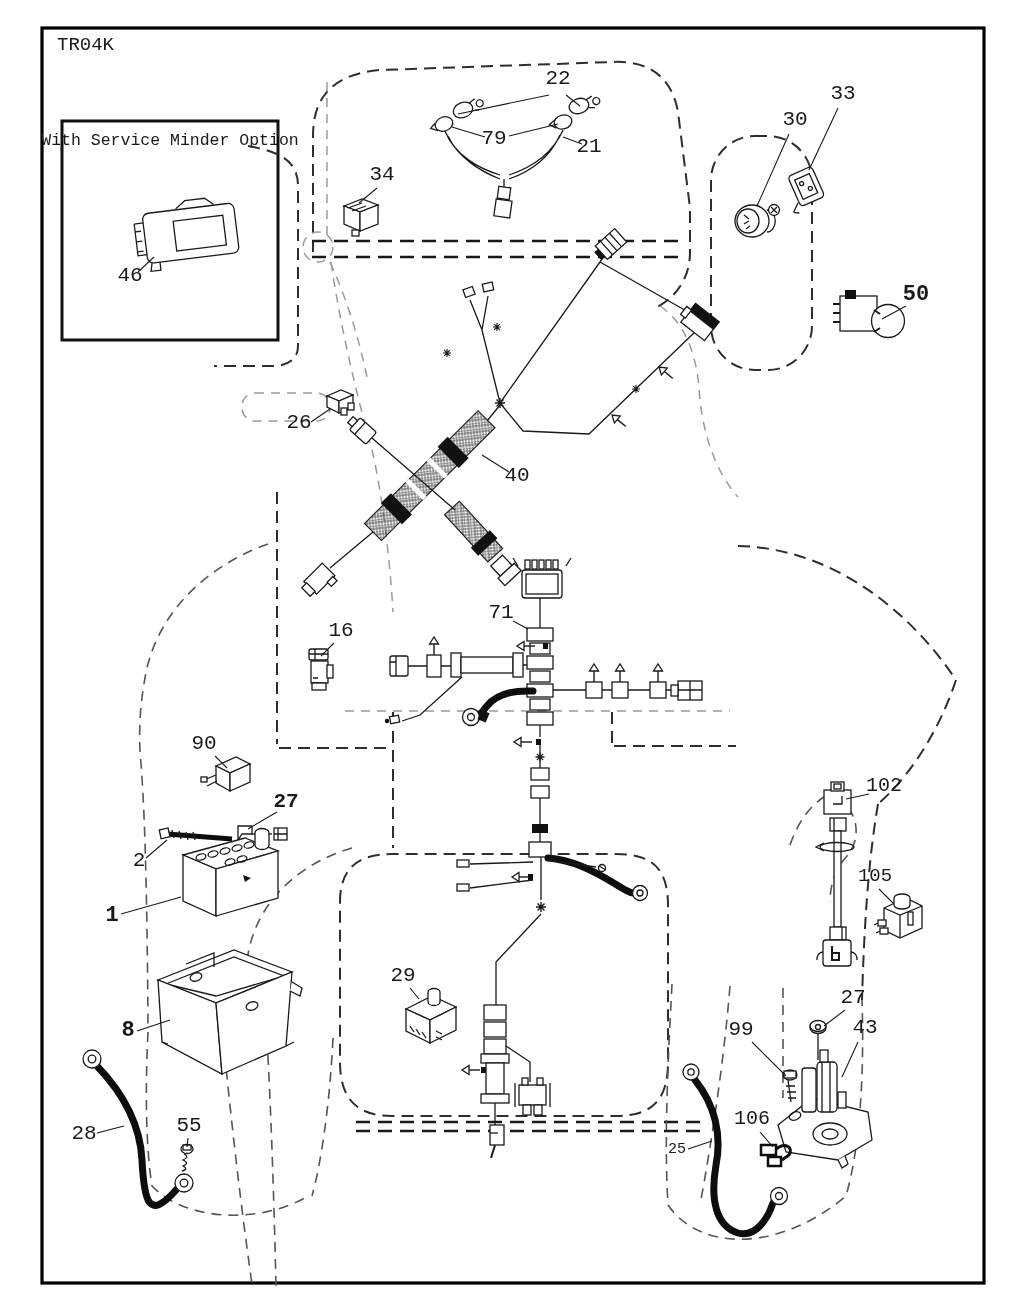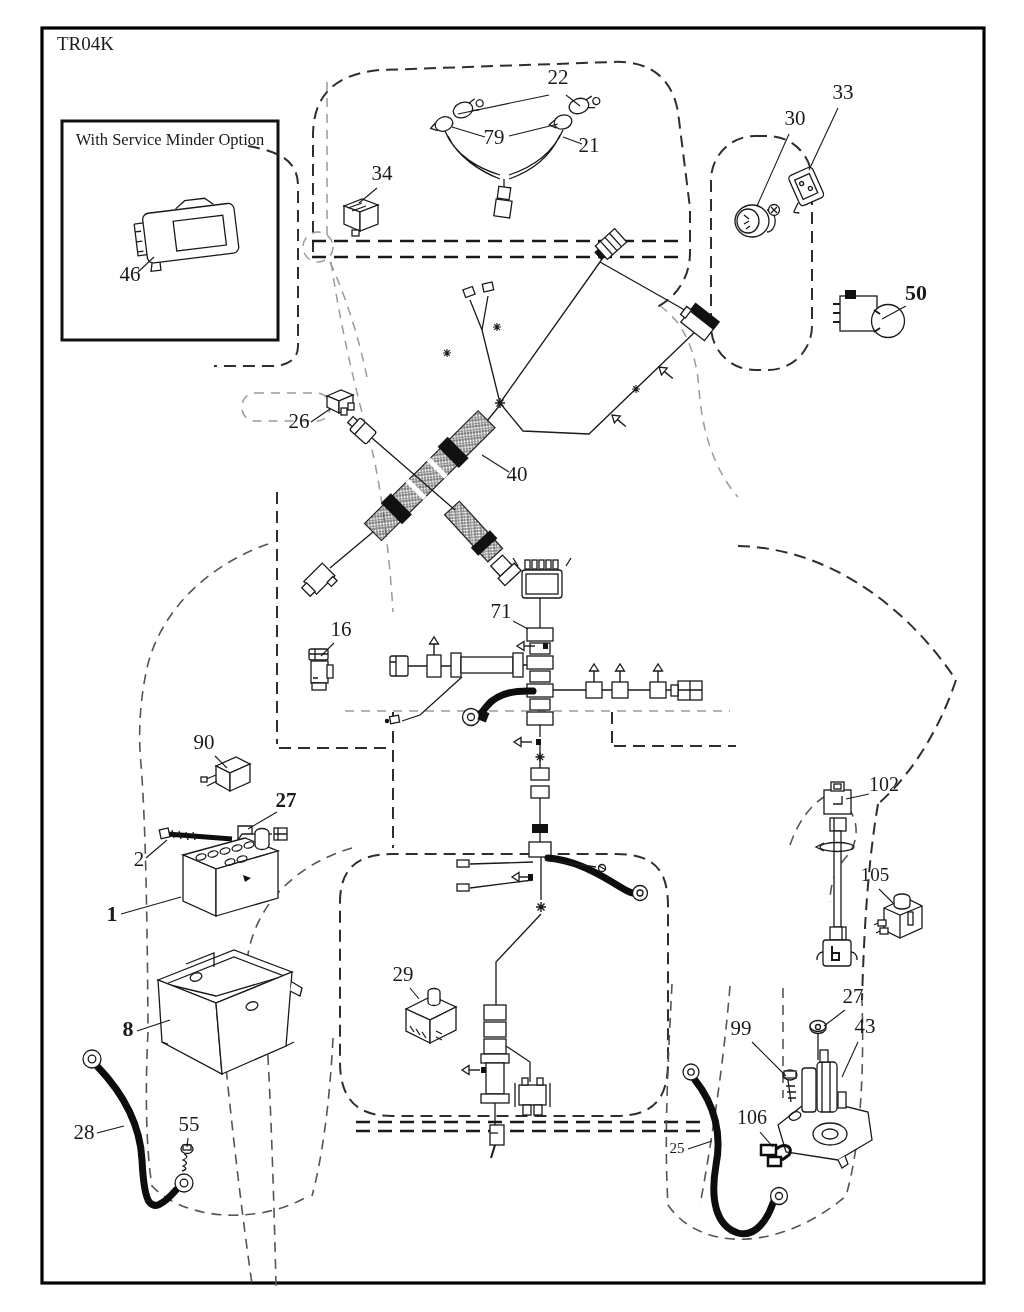--- a/index.html
+++ b/index.html
@@ -1,17 +1,17 @@
 <!DOCTYPE html>
 <html><head>
 <meta charset="utf-8">
 <style>
   html,body{margin:0;padding:0;background:#e8e8e8;}
   .page{position:relative;width:1024px;height:1312px;background:#ffffff;margin:0 auto;
-        font-family:Liberation Serif, serif;}
+        font-family:Liberation Mono, monospace;}
   svg{position:absolute;left:0;top:0;}
   .ink{stroke:#1a1a1a;fill:none;stroke-width:1.3;}
   .ink2{stroke:#1a1a1a;fill:none;stroke-width:2;}
   .fillw{fill:#ffffff;stroke:#1a1a1a;stroke-width:1.3;}
   .blk{fill:#111111;stroke:none;}
   .cable{stroke:#0d0d0d;fill:none;stroke-width:7;stroke-linecap:round;}
   .dashD{stroke:#2e2e2e;fill:none;stroke-width:2;stroke-dasharray:12 7;}
   .dashB{stroke:#1a1a1a;fill:none;stroke-width:2.6;stroke-dasharray:14 8;}
   .dashL{stroke:#9b9b9b;fill:none;stroke-width:1.5;stroke-dasharray:9 7;}
   .dashM{stroke:#555555;fill:none;stroke-width:1.6;stroke-dasharray:10 7;}

